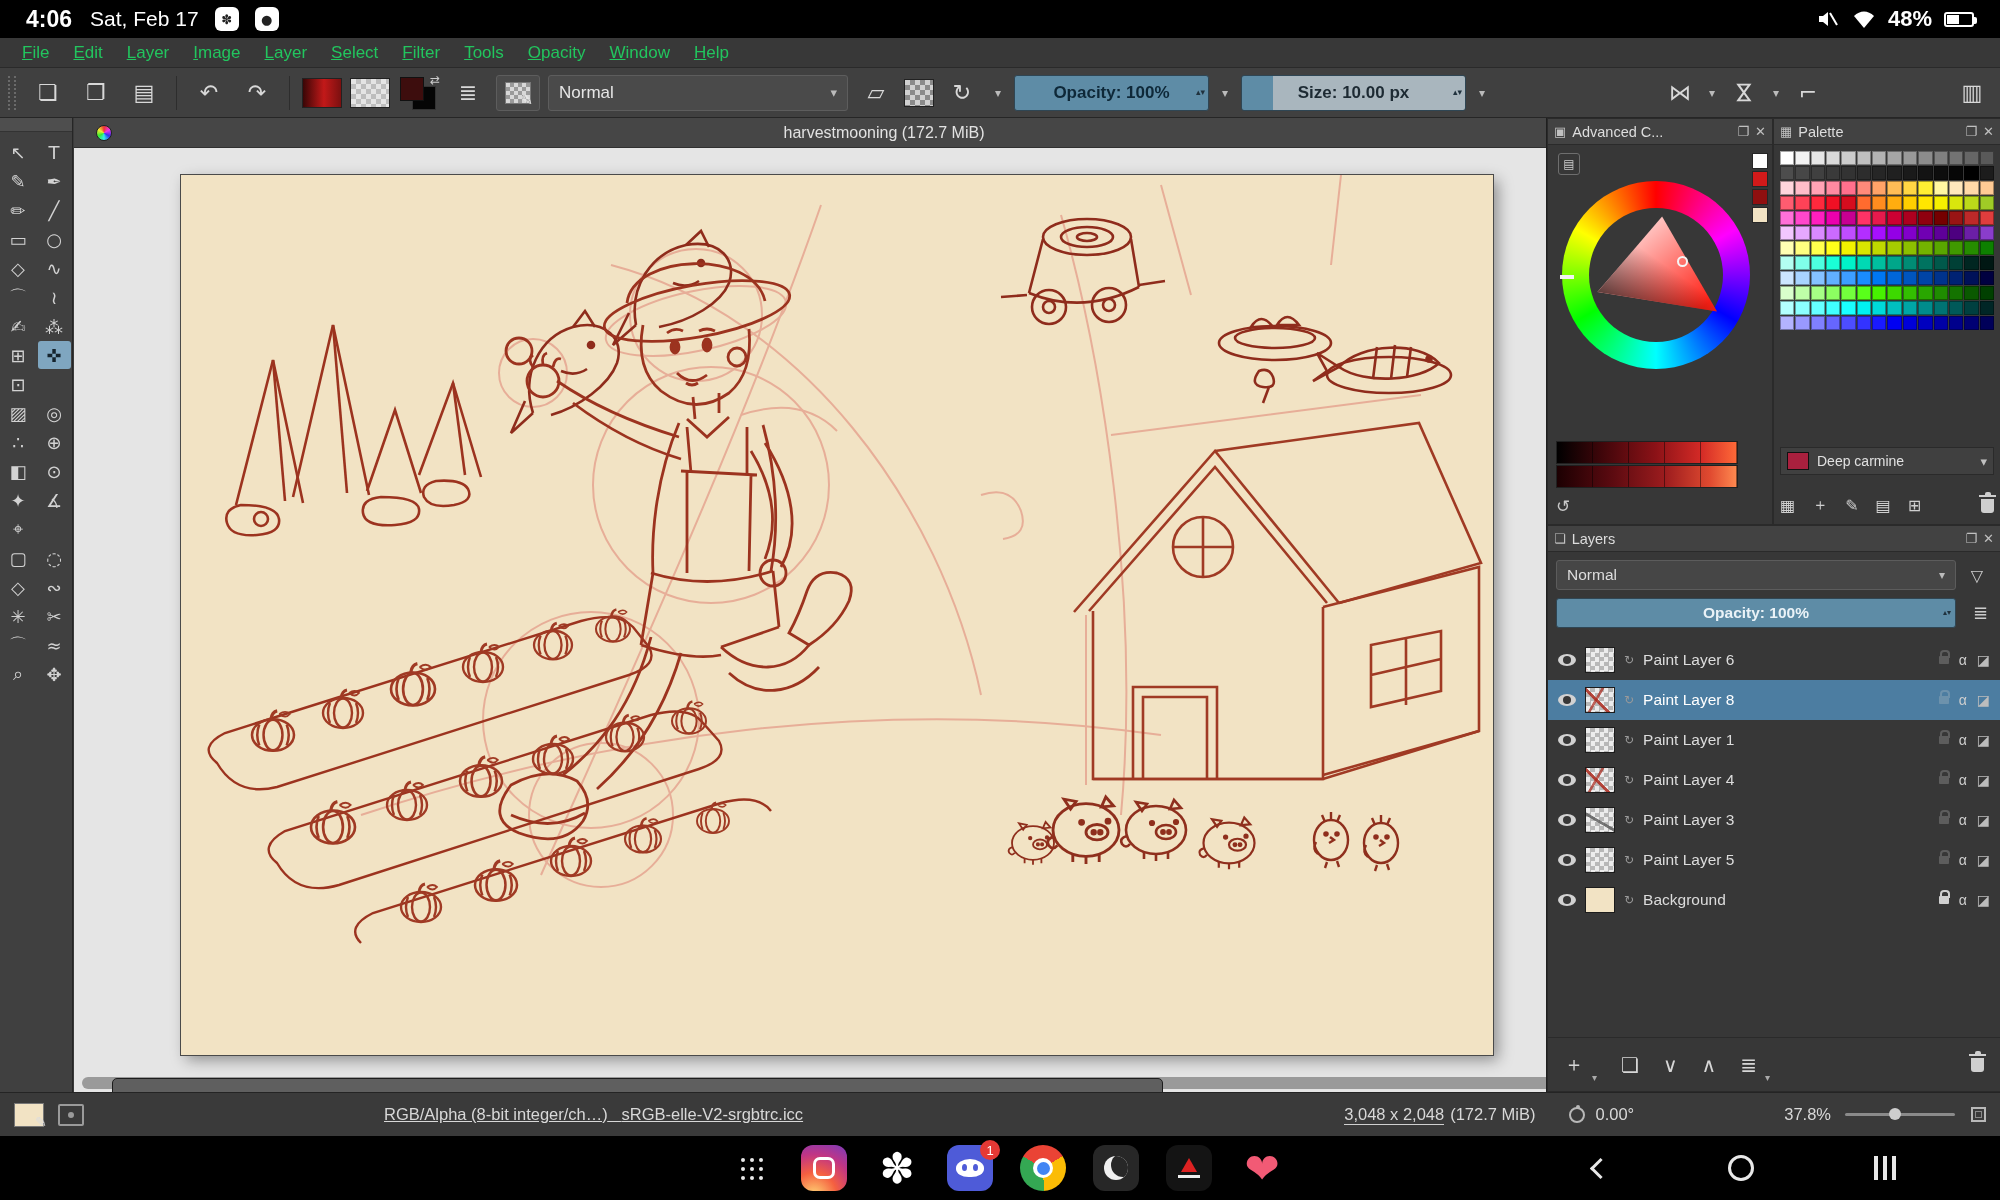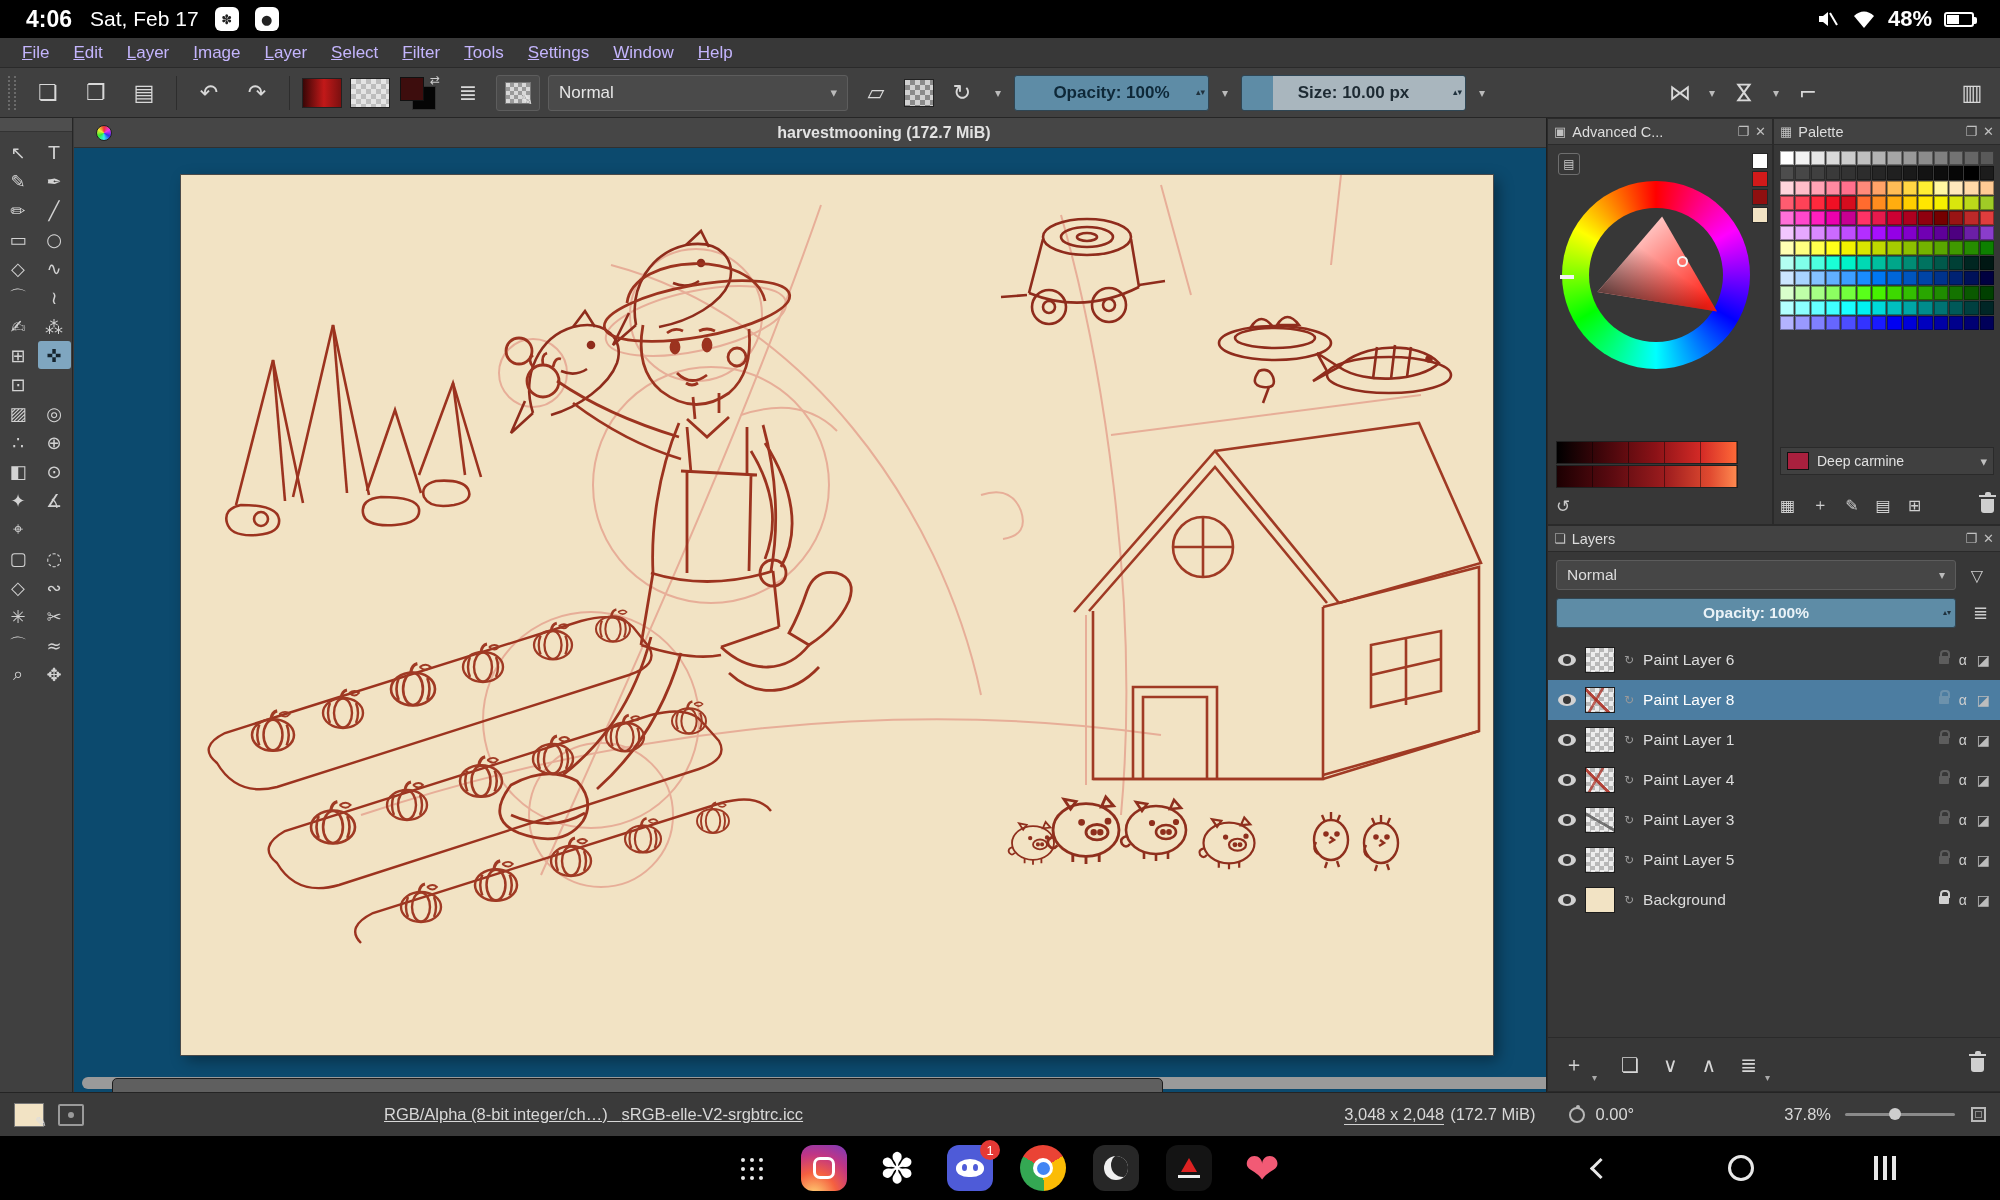--- a/index.html
+++ b/index.html
@@ -17,21 +17,21 @@
     display:flex; align-items:center; justify-content:center; color:#222; font-size:13px; }
   .sb-right { margin-left:auto; display:flex; align-items:center; gap:12px; }
   .sb-batt-txt { font-size:22px; font-weight:bold; }
   .batt { position:relative; width:30px; height:15px; border:2px solid #fff; border-radius:3px; }
   .batt::before { content:''; position:absolute; left:1px; top:1px; bottom:1px; width:48%; background:#fff; }
   .batt::after { content:''; position:absolute; right:-5px; top:3px; width:3px; height:7px; background:#fff; border-radius:0 2px 2px 0; }
 
   
   .menu-bar { position:absolute; top:38px; left:0; width:100%; height:30px; background:#383838;
     display:flex; align-items:center; padding-left:10px; border-bottom:1px solid #2a2a2a; }
-  .menu-item { font-size:17px; color:#c4b5fd; padding:3px 12px; cursor:default; }
+  .menu-item { font-size:17px; color:#22c55e; padding:3px 12px; cursor:default; }
   .menu-item::first-letter { text-decoration:underline; }
 
   
   .toolbar { position:absolute; top:68px; left:0; width:100%; height:50px; background:#404040;
     display:flex; align-items:center; gap:8px; padding:0 8px; border-bottom:1px solid #262626; }
   .tb-handle { width:8px; height:34px; border-left:2px dotted #6a6a6a; border-right:2px dotted #6a6a6a; margin-right:4px; }
   .tb-btn { width:40px; height:38px; display:flex; align-items:center; justify-content:center;
     font-size:22px; color:#d8d8d8; border-radius:3px; }
   .tb-sep { width:1px; height:34px; background:#2d2d2d; margin:0 4px; }
   .swatch-gradient { width:40px; height:30px; border:1px solid #222;
@@ -68,21 +68,21 @@
     border-right:1px solid #262626; }
   .toolbox-header { height:14px; background:#4e4e4e; border-bottom:1px solid #333; }
   .tools { display:grid; grid-template-columns:repeat(2,1fr); justify-items:center; padding-top:6px; row-gap:1px; }
   .tool { width:33px; height:28px; display:flex; align-items:center; justify-content:center;
     background:transparent; border:none; color:#d2d2d2; font-size:18px; border-radius:3px; }
   .tool.active { background:#7fa6c0; color:#15242e; }
   .tool.spacer { visibility:hidden; }
   .tool-glyph { font-family:"DejaVu Sans",sans-serif; }
 
   
-  .canvas-area { position:absolute; left:74px; top:118px; width:1620px; height:974px; background:#0c4a6e; overflow:hidden;font-weight:bold; }
+  .canvas-area { position:absolute; left:74px; top:118px; width:1620px; height:974px; background:#e5e5e5; overflow:hidden; }
   .doc-titlebar { position:absolute; top:0; left:0; right:0; height:30px; background:#464646;
     border-bottom:1px solid #303030; display:flex; align-items:center; }
   .doc-icon { width:16px; height:16px; border-radius:50%; margin-left:22px;
     background:conic-gradient(#e33,#e3e,#33e,#3ee,#3e3,#ee3,#e33); border:1px solid #222; }
   .doc-title { position:absolute; left:0; right:0; text-align:center; font-size:16px; color:#e2e2e2; }
   .doc-close { position:absolute; right:14px; top:3px; width:24px; height:24px; display:flex;
     align-items:center; justify-content:center; color:#ddd; font-size:16px; }
   .artboard { position:absolute; left:107px; top:57px; width:1312px; height:880px; background:#f2e3c4;
     box-shadow:0 0 0 1px #4a4a4a, 5px 5px 14px rgba(0,0,0,.38); }
   .vscroll { position:absolute; right:2px; top:36px; bottom:22px; width:11px; background:#9a9a9a; border-radius:6px; }
@@ -258,21 +258,21 @@
   <div class="menu-bar">
 
   <div class="menu-item">File</div>
       <div class="menu-item">Edit</div>
       <div class="menu-item">Layer</div>
       <div class="menu-item">Image</div>
       <div class="menu-item">Layer</div>
       <div class="menu-item">Select</div>
       <div class="menu-item">Filter</div>
       <div class="menu-item">Tools</div>
-      <div class="menu-item">Settings</div>
+      <div class="menu-item">Opacity</div>
       <div class="menu-item">Window</div>
       <div class="menu-item">Help</div>
     </div>
 
   <div class="toolbar">
     <span class="tb-handle"></span>
     <span class="tb-btn glyph">❏</span>
     <span class="tb-btn glyph">❐</span>
     <span class="tb-btn glyph">▤</span>
     <span class="tb-sep"></span>

